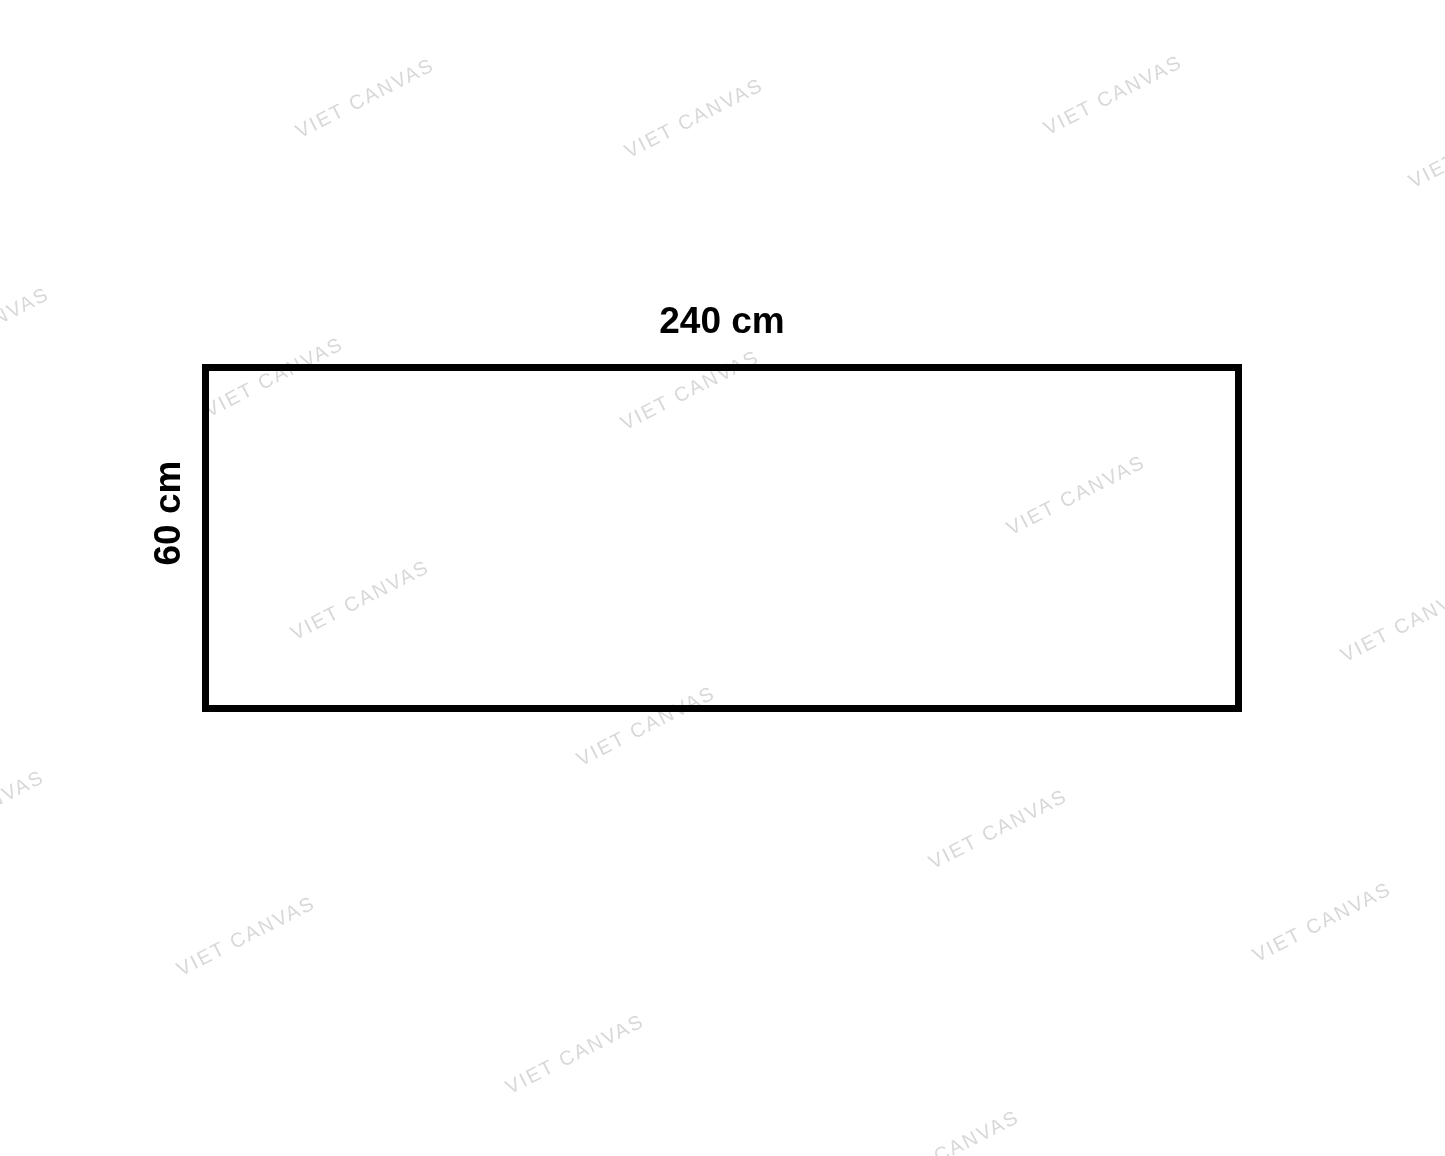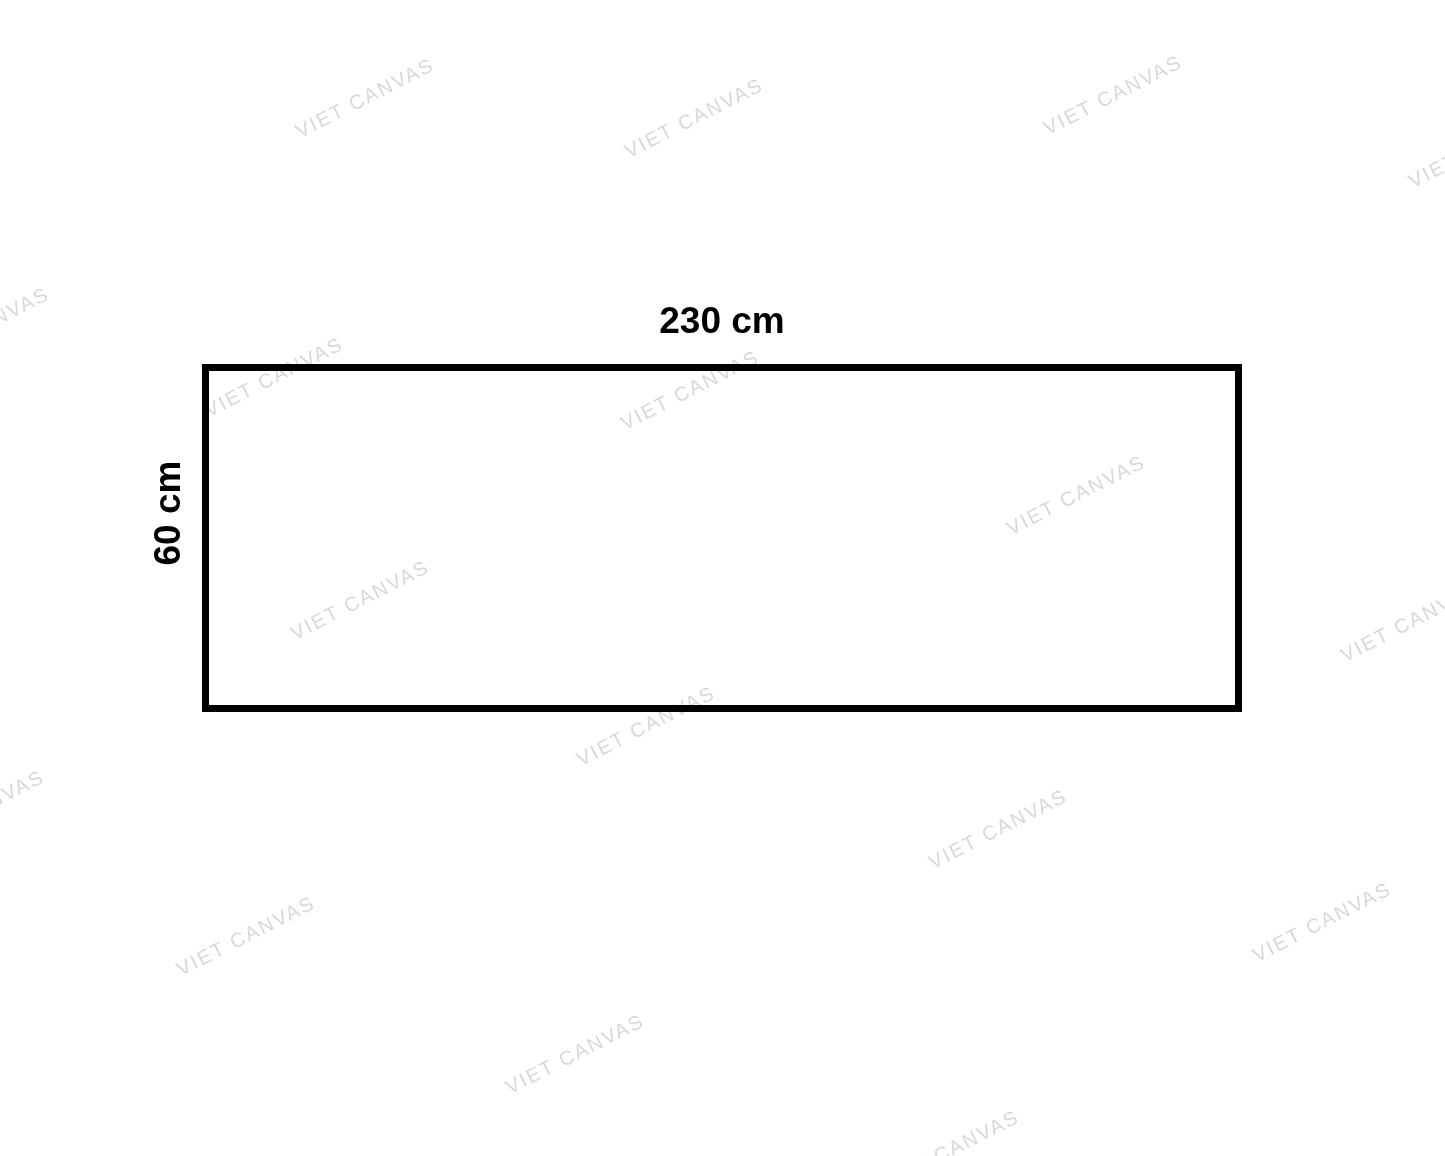--- a/index.html
+++ b/index.html
@@ -71,15 +71,15 @@
       <span class="wm" style="left: 1410px; top: 622px; color: rgb(216, 216, 216); transform: translate(-50%, -50%) rotate(-27deg);">VIET CANVAS</span>
       <span class="wm" style="left: 646px; top: 726px; color: rgb(216, 216, 216); transform: translate(-50%, -50%) rotate(-27deg);">VIET CANVAS</span>
       <span class="wm" style="left: -25px; top: 810px; color: rgb(216, 216, 216); transform: translate(-50%, -50%) rotate(-27deg);">VIET CANVAS</span>
       <span class="wm" style="left: 246px; top: 936px; color: rgb(216, 216, 216); transform: translate(-50%, -50%) rotate(-27deg);">VIET CANVAS</span>
       <span class="wm" style="left: 998px; top: 829px; color: rgb(216, 216, 216); transform: translate(-50%, -50%) rotate(-27deg);">VIET CANVAS</span>
       <span class="wm" style="left: 1322px; top: 922px; color: rgb(216, 216, 216); transform: translate(-50%, -50%) rotate(-27deg);">VIET CANVAS</span>
       <span class="wm" style="left: 575px; top: 1054px; color: rgb(216, 216, 216); transform: translate(-50%, -50%) rotate(-27deg);">VIET CANVAS</span>
       <span class="wm" style="left: 950px; top: 1150px; color: rgb(216, 216, 216); transform: translate(-50%, -50%) rotate(-27deg);">VIET CANVAS</span>
     </div>
   <div class="size-rect" style="border-color: rgb(0, 0, 0);"></div>
-  <div class="dim-label width" style="color: rgb(0, 0, 0);">230 cm</div>
+  <div class="dim-label width" style="color: rgb(0, 0, 0);">240 cm</div>
   <div class="dim-label height" style="color: rgb(0, 0, 0);">60 cm</div>
 </div>
 
 </body></html>

